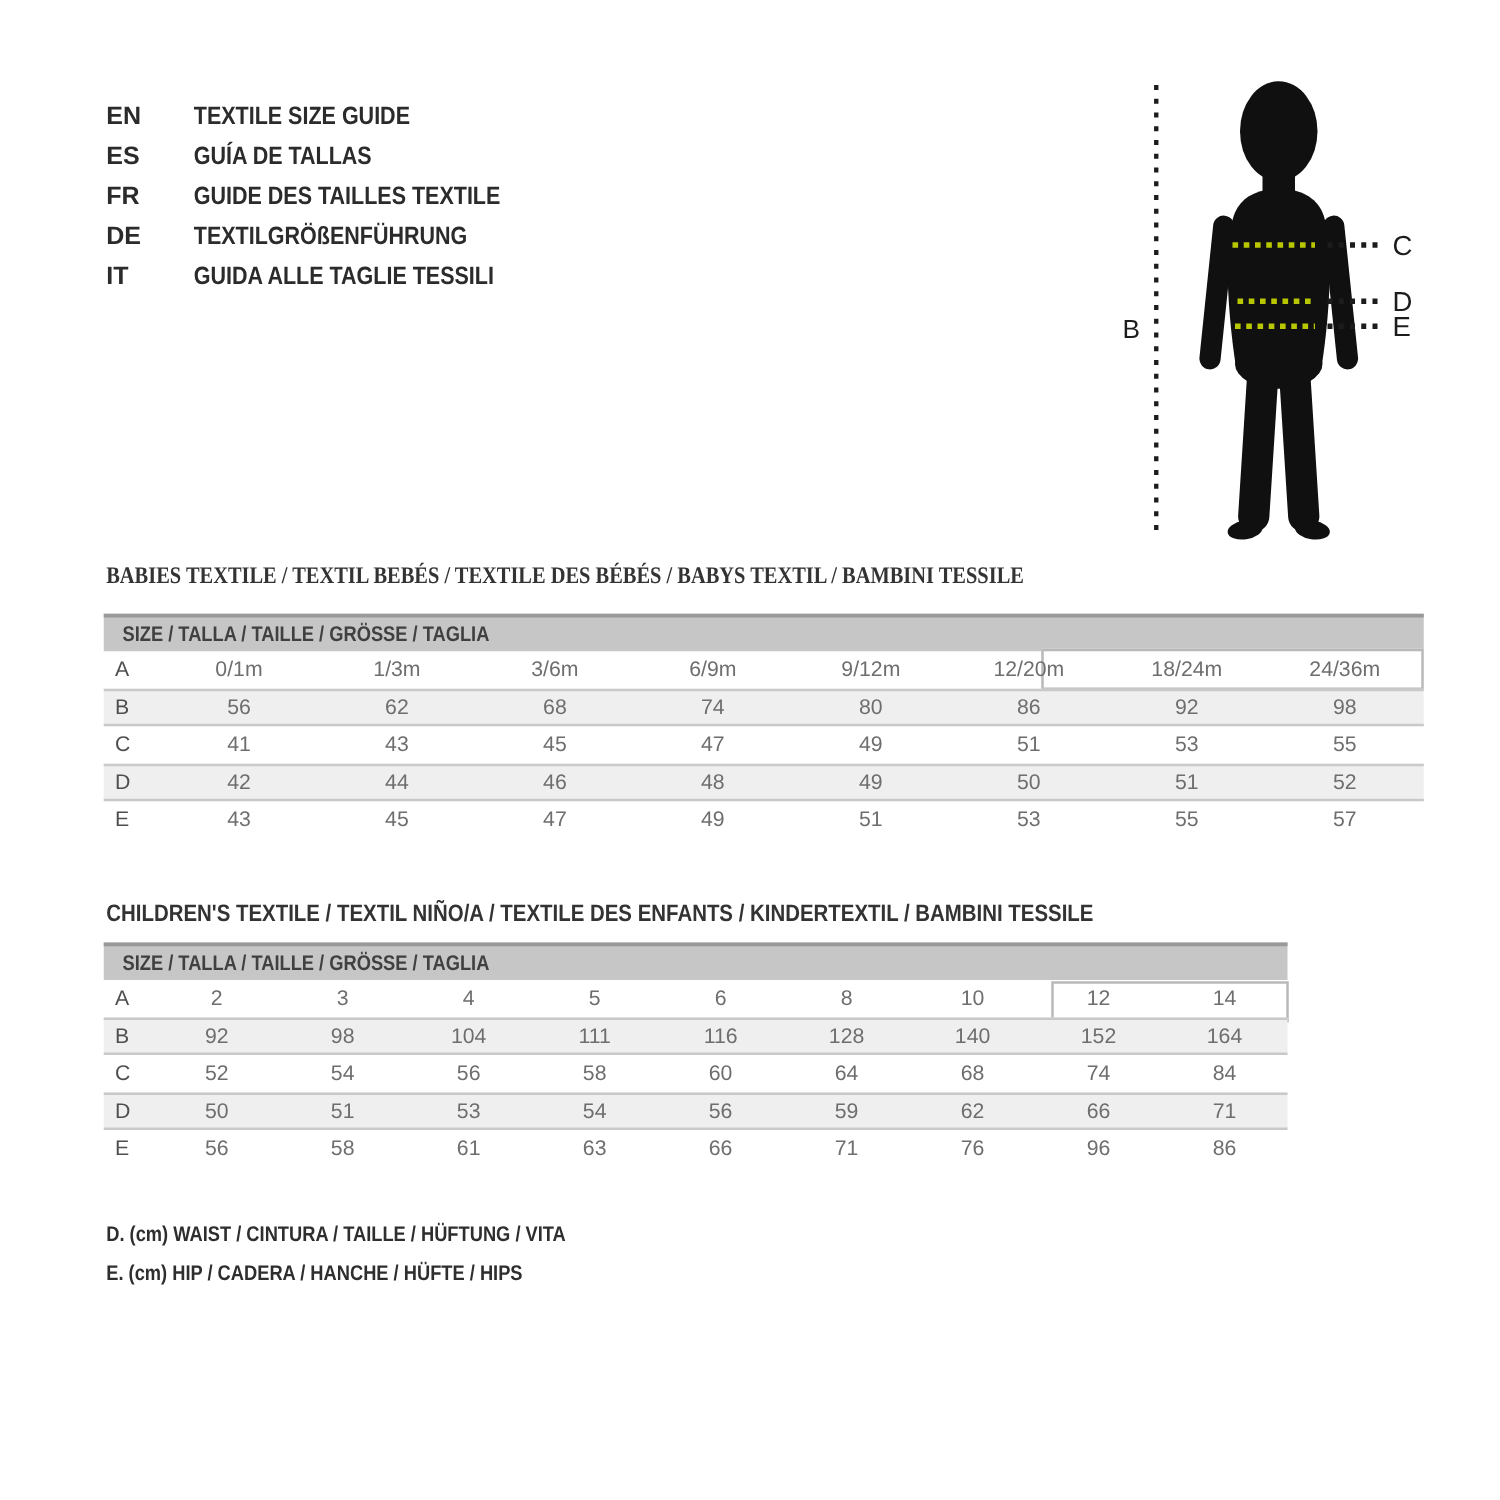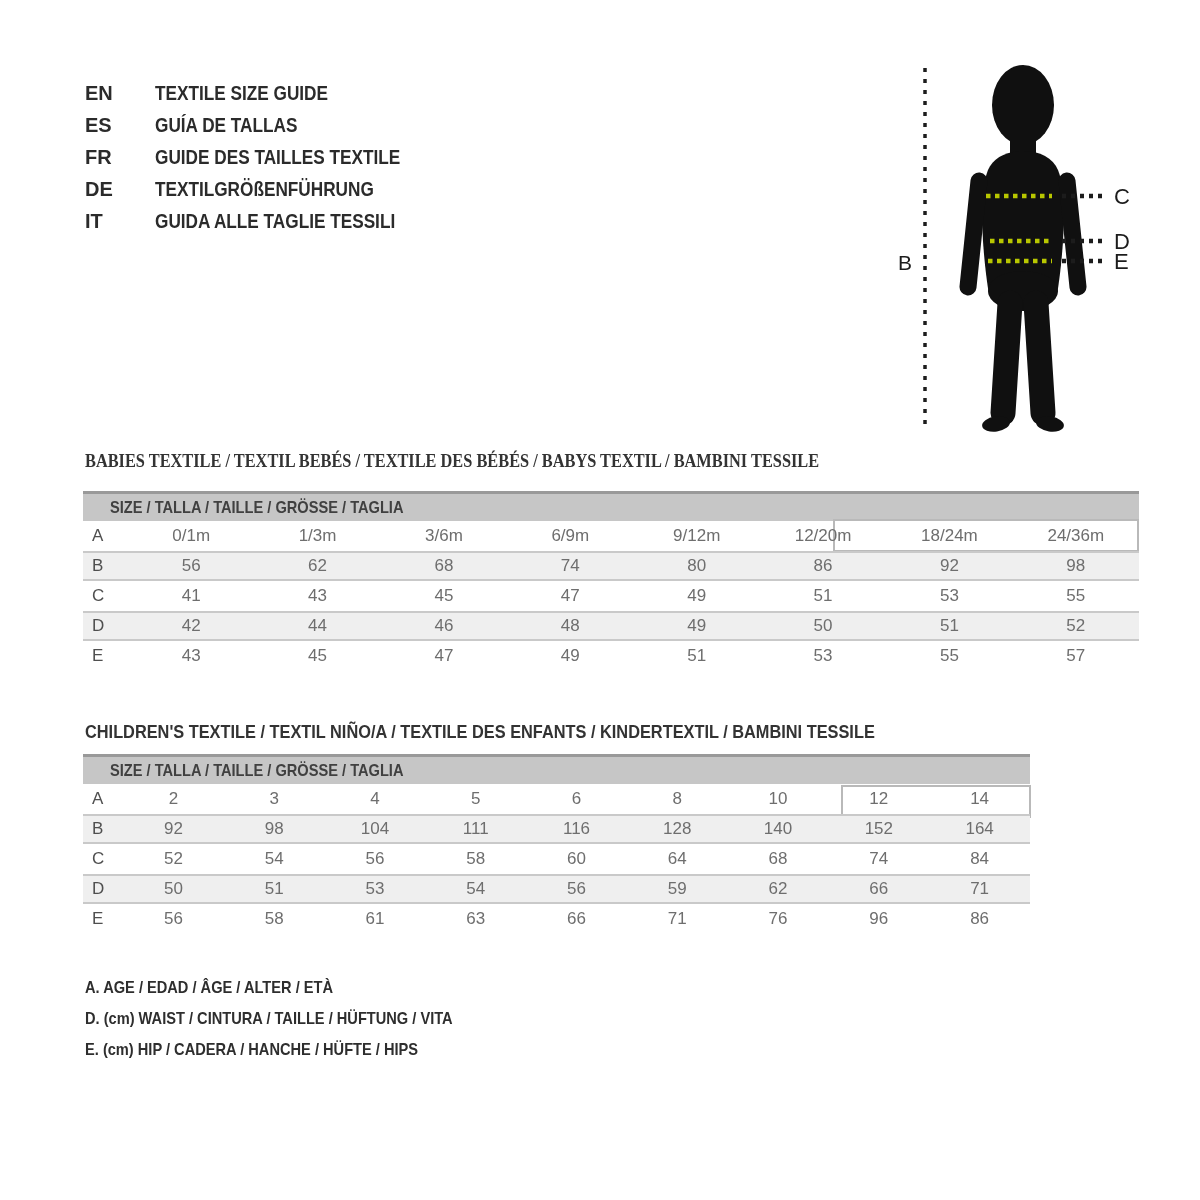--- a/index.html
+++ b/index.html
@@ -19,21 +19,21 @@
   
   .section-title{position:absolute;left:85px;font-size:19px;font-weight:700;color:#333;}
   #babies-title{top:450px;font-family:Liberation Serif, serif;}
   #children-title{top:721px;}
 
   
   .size-table{position:absolute;left:83px;}
   #babies-table{top:491px;width:1056px;}
   #children-table{top:754px;width:947px;}
   .thead{height:27px;background:#c6c6c6;border-top:3px solid #999;
-         display:flex;align-items:center;padding-left:27px;box-sizing:content-box;}
+         display:flex;align-items:center;padding-left:15px;box-sizing:content-box;}
   .thead .cond{font-size:17px;font-weight:700;color:#404040;}
   .trow{position:relative;z-index:1;height:30px;display:grid;align-items:center;}
   #babies-table .trow{grid-template-columns:45px repeat(8,1fr);}
   #children-table .trow{grid-template-columns:40px repeat(9,1fr);}
   .stripe{background:#efefef;border-top:2px solid #c9c9c9;border-bottom:2px solid #c9c9c9;
           box-sizing:border-box;}
   .rowlabel{padding-left:9px;font-size:17px;color:#4f4f4f;}
   .cell{text-align:center;font-size:17px;color:#6e6e6e;}
   .hl-box{position:absolute;background:#fff;border:2px solid #b9b9b9;z-index:0;box-sizing:border-box;}
   #babies-hl{left:750px;top:28px;width:306px;height:33px;}
@@ -235,23 +235,20 @@
         <span class="cell">66</span>
         <span class="cell">71</span>
         <span class="cell">76</span>
         <span class="cell">96</span>
         <span class="cell">86</span>
     </div>
   </div>
 
   <div id="legend">
     <div class="legend-row">
-        <span class="cond">A. AGE / EDAD / ÂGE / ALTER / ETÀ</span>
-      </div>
-    <div class="legend-row">
         <span class="cond">D. (cm) WAIST / CINTURA / TAILLE / HÜFTUNG / VITA</span>
       </div>
     <div class="legend-row">
         <span class="cond">E. (cm) HIP / CADERA / HANCHE / HÜFTE / HIPS</span>
       </div>
   </div>
 
 </div>
 
 </body></html>

